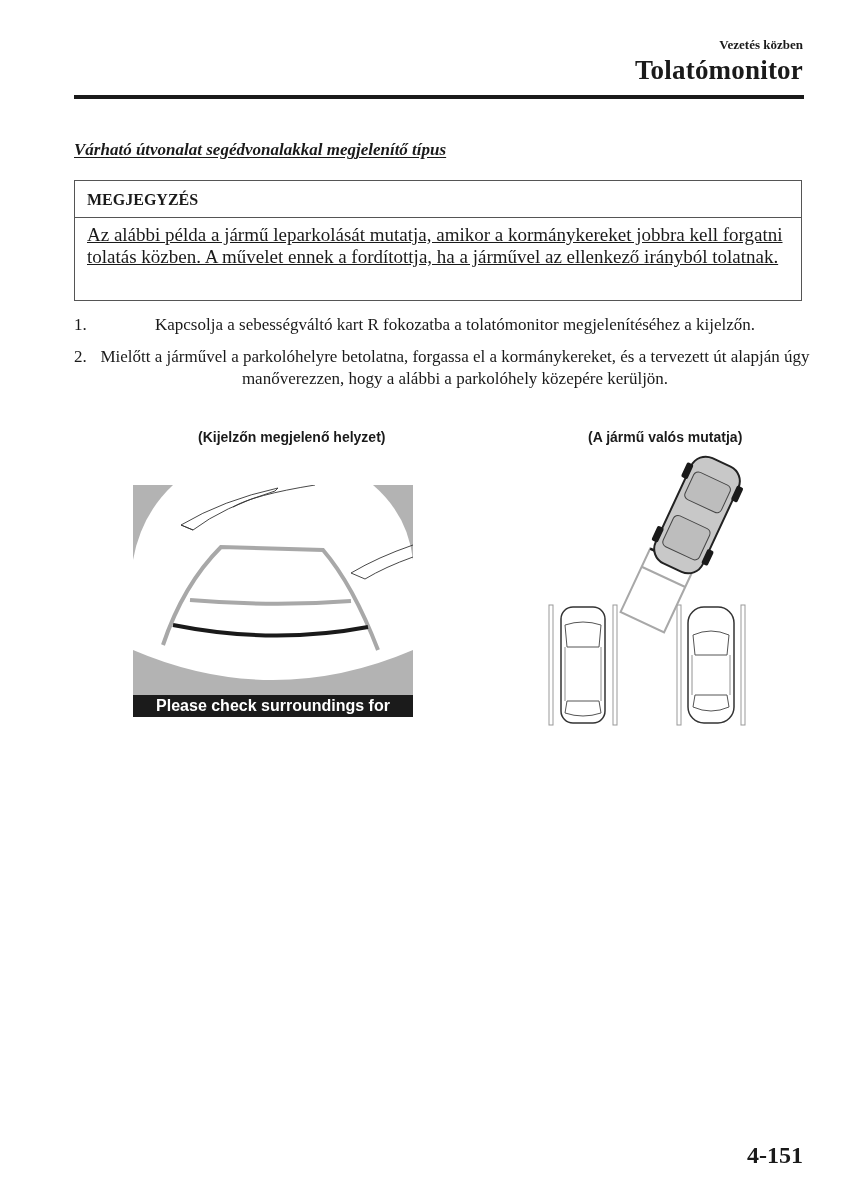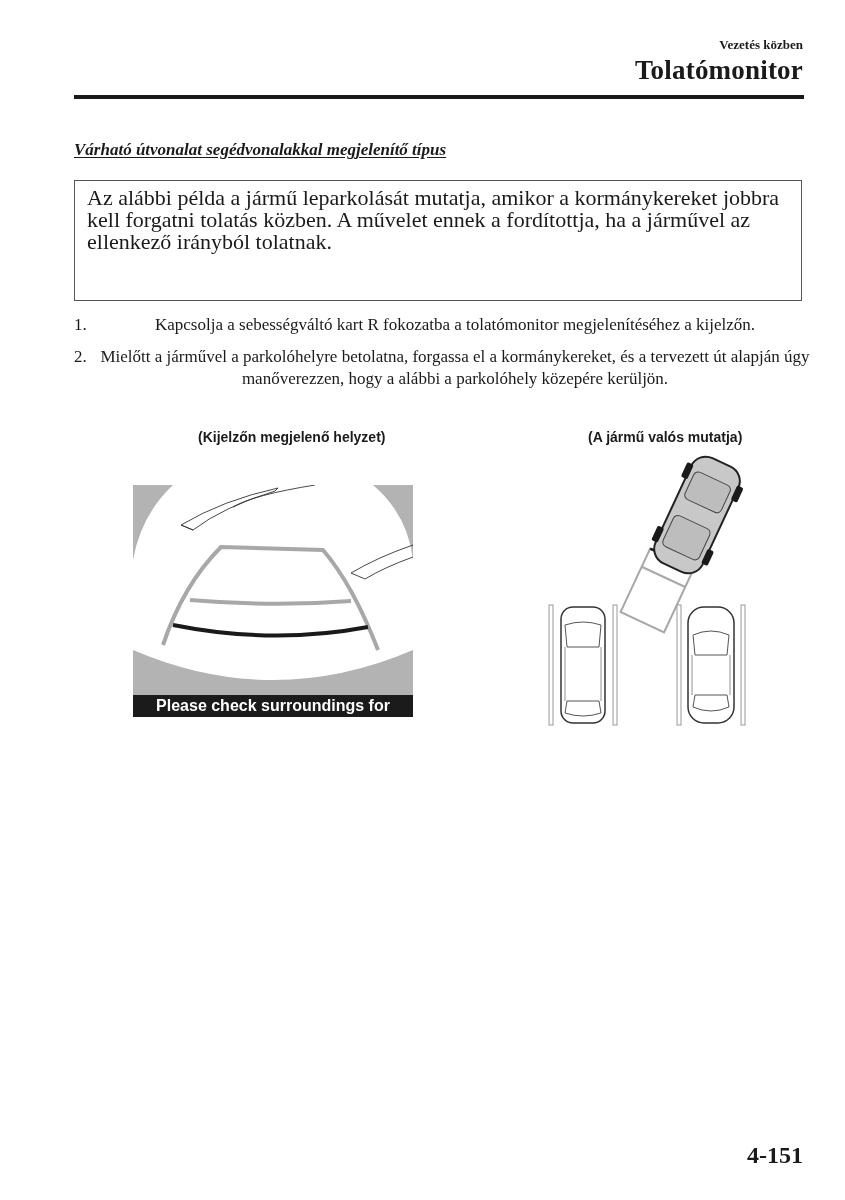--- a/index.html
+++ b/index.html
@@ -4,21 +4,21 @@
 <style>
   html, body { margin: 0; padding: 0; background: #ffffff; }
   body { width: 845px; height: 1200px; position: relative; overflow: hidden;
          font-family: "Liberation Serif", "DejaVu Serif", serif; color: #1a1a1a; }
   .section-label { position: absolute; right: 42px; top: 37px; font-size: 13px; font-weight: bold; }
   .page-title { position: absolute; right: 42px; top: 55px; font-size: 27px; font-weight: bold; letter-spacing: 0.2px; }
   .title-rule { position: absolute; left: 74px; top: 95px; width: 730px; height: 4px; background: #1a1a1a; }
   .subheading { position: absolute; left: 74px; top: 140px; font-size: 17px; font-weight: bold; text-decoration: underline; text-underline-offset: 2px; font-style: italic; }
   .note-box { position: absolute; left: 74px; top: 180px; width: 728px; height: 121px; border: 1px solid #555; box-sizing: border-box; }
   .note-head { height: 36px; border-bottom: 1px solid #555; padding-left: 12px; font-size: 16px; font-weight: bold; line-height: 38px; }
-  .note-body { padding: 6px 12px 0 12px; font-size: 22px; line-height: 22px; }
+  .note-body { padding: 6px 12px 0 12px; font-size: 19px; line-height: 22px; text-decoration: underline; }
   .steps { position: absolute; left: 74px; top: 314px; width: 740px; font-size: 17px; line-height: 22px; }
   .step { display: flex; margin-bottom: 10px; }
   .step-num { width: 22px; flex: none; }
   .step-text { flex: 1; text-align: center; }
   .fig-caption { position: absolute; font-family: "Liberation Sans", "DejaVu Sans", sans-serif; font-size: 14px; font-weight: bold; margin-left: 40px; }
   .cap-left { left: 158px; top: 429px; }
   .cap-right { left: 548px; top: 429px; }
   .screen { position: absolute; left: 133px; top: 485px; width: 280px; height: 232px; }
   .screen-banner { position: absolute; left: 0; bottom: 0; width: 280px; height: 22px; background: #1b1b1b; color: #fff;
                    font-family: "Liberation Sans", "DejaVu Sans", sans-serif; font-size: 16px; font-weight: bold; text-align: center; line-height: 22px; }
@@ -28,20 +28,21 @@
 </head>
 <body>
 
 <div class="section-label">Vezetés közben</div>
 <div class="page-title">Tolatómonitor</div>
 <div class="title-rule"></div>
 
 <div class="subheading">Várható útvonalat segédvonalakkal megjelenítő típus</div>
 
 <div class="note-box">
+  <div class="note-head">MEGJEGYZÉS</div>
   <div class="note-body">Az alábbi példa a jármű leparkolását mutatja, amikor a kormánykereket jobbra kell forgatni tolatás közben. A művelet ennek a fordítottja, ha a járművel az ellenkező irányból tolatnak.</div>
 </div>
 
 <div class="steps">
   <div class="step">
     <span class="step-num">1.</span>
     <span class="step-text">Kapcsolja a sebességváltó kart R fokozatba a tolatómonitor megjelenítéséhez a kijelzőn.</span>
   </div>
   <div class="step">
     <span class="step-num">2.</span>

